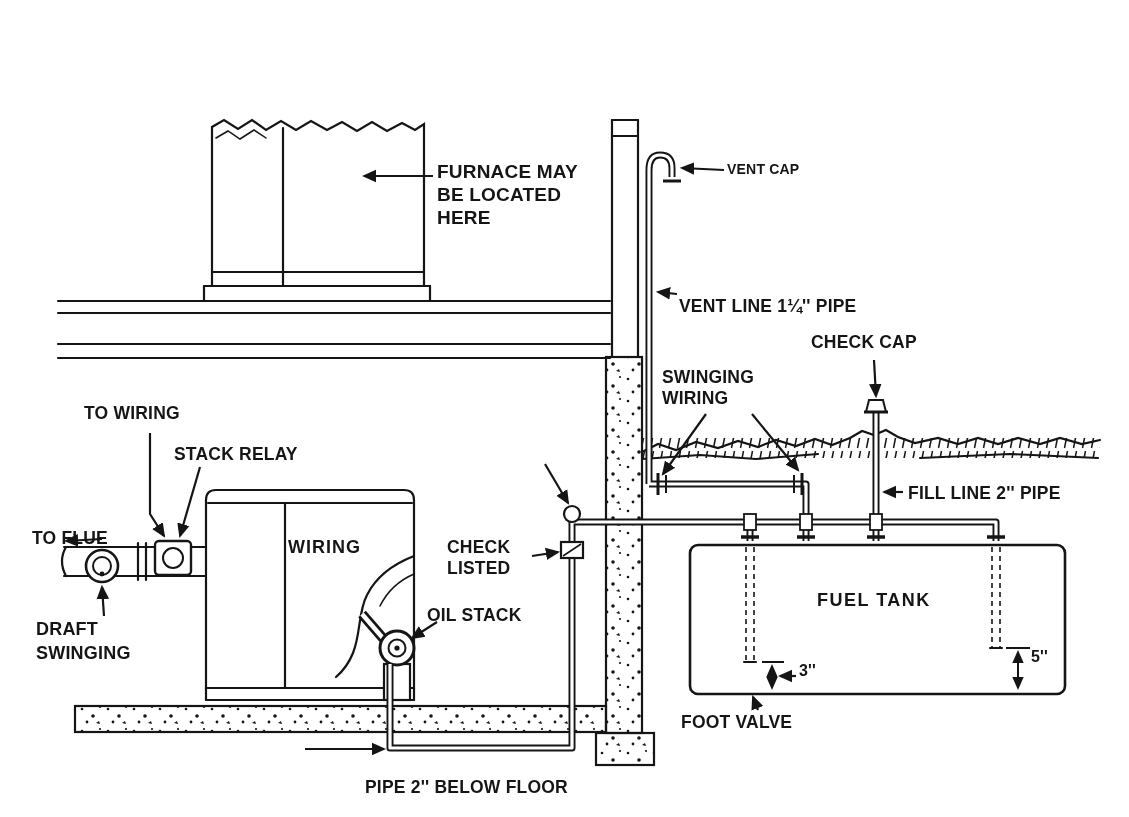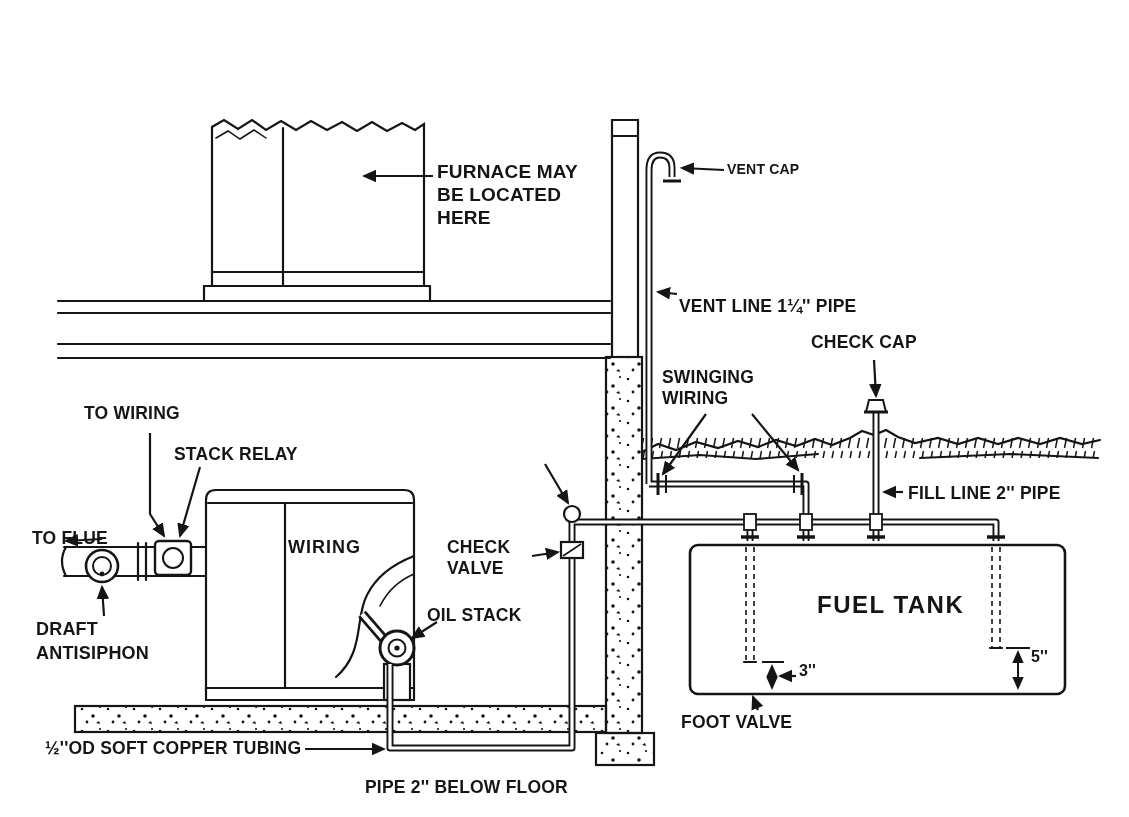--- a/index.html
+++ b/index.html
@@ -202,42 +202,41 @@
 
   <div class="lbl" style="left:679px;top:296px">VENT LINE 1¼'' PIPE</div>
 
   <div class="lbl" style="left:811px;top:332px">CHECK CAP</div>
 
   <div class="lbl ctr" style="left:662px;top:367px;width:128px">SWINGING
 WIRING</div>
 
   <div class="lbl" style="left:908px;top:483px">FILL LINE 2'' PIPE</div>
 
-  <div class="lbl sp" style="left:817px;top:590px;font-size:24px">FUEL TANK</div>
+  <div class="lbl sp" style="left:817px;top:590px;font-size:18px">FUEL TANK</div>
 
   <div class="lbl" style="left:84px;top:403px">TO WIRING</div>
 
   <div class="lbl" style="left:174px;top:444px">STACK RELAY</div>
 
 
   <div class="lbl" style="left:32px;top:528px">TO FLUE</div>
 
   <div class="lbl" style="left:288px;top:537px;font-size:18px;letter-spacing:1px">WIRING</div>
 
   <div class="lbl ctr" style="left:447px;top:537px;width:92px">CHECK
-VALVE</div>
+LISTED</div>
 
   <div class="lbl" style="left:427px;top:605px">OIL STACK</div>
 
   <div class="lbl ctr" style="left:36px;top:617px;width:136px;font-size:18px;line-height:1.35">DRAFT
-ANTISIPHON</div>
+SWINGING</div>
 
   <div class="lbl" style="left:681px;top:712px">FOOT VALVE</div>
 
-  <div class="lbl" style="left:45px;top:738px">½''OD SOFT COPPER TUBING</div>
 
   <div class="lbl" style="left:365px;top:777px">PIPE 2'' BELOW FLOOR</div>
 
   <div class="lbl" style="left:799px;top:661px;font-size:16px">3''</div>
 
   <div class="lbl" style="left:1031px;top:647px;font-size:16px">5''</div>
 
 </div>
 
 </body></html>

